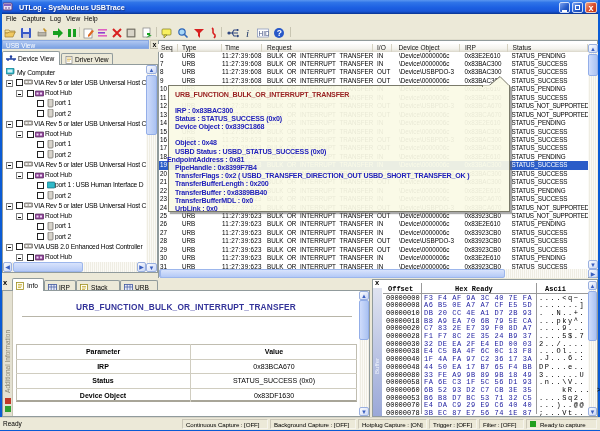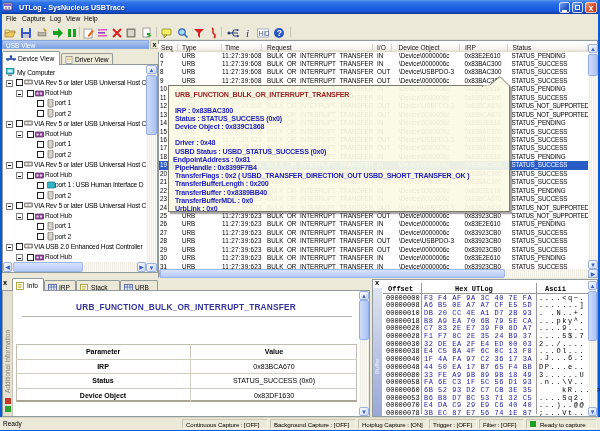--- a/index.html
+++ b/index.html
@@ -557,23 +557,23 @@
 <div class="abs sbthumbh" style="left:160px;top:269px;width:345px;height:9px"></div>
 <div class="abs tip"></div>
 <svg class="abs" style="left:482px;top:76px;z-index:11" width="30" height="11">
     <path d="M0 10.5 L28 10.5 L18 0.5 L6 10.5" fill="rgba(250,250,230,0.97)" stroke="#7a7a6a" stroke-width="1" stroke-linejoin="round"></path>
     <path d="M1 10.4 L27 10.4" stroke="rgba(250,250,230,1)" stroke-width="2"></path>
   </svg>
 <div class="tipline tiptitle" style="left:175px;top:90.5px;z-index:12">URB_FUNCTION_BULK_OR_INTERRUPT_TRANSFER</div>
 <div class="tipline" style="left:175px;top:106.7px;z-index:12">IRP : 0x83BAC300</div>
 <div class="tipline" style="left:175px;top:114.9px;z-index:12">Status : STATUS_SUCCESS (0x0)</div>
 <div class="tipline" style="left:175px;top:123.10000000000001px;z-index:12">Device Object : 0x839C1868</div>
-<div class="tipline" style="left:175px;top:139.3px;z-index:12">Driver : 0x48</div>
+<div class="tipline" style="left:175px;top:139.3px;z-index:12">Object : 0x48</div>
 <div class="tipline" style="left:175px;top:147.5px;z-index:12">USBD Status : USBD_STATUS_SUCCESS (0x0)</div>
-<div class="tipline" style="left:173px;top:155.7px;z-index:12">EndpointAddress : 0x81</div>
+<div class="tipline" style="left:167px;top:155.7px;z-index:12">EndpointAddress : 0x81</div>
 <div class="tipline" style="left:175px;top:163.89999999999998px;z-index:12">PipeHandle : 0x8399F7B4</div>
 <div class="tipline" style="left:175px;top:172.09999999999997px;z-index:12">TransferFlags : 0x2 ( USBD_TRANSFER_DIRECTION_OUT USBD_SHORT_TRANSFER_OK )</div>
 <div class="tipline" style="left:175px;top:180.29999999999995px;z-index:12">TransferBufferLength : 0x200</div>
 <div class="tipline" style="left:175px;top:188.49999999999994px;z-index:12">TransferBuffer : 0x8389BB40</div>
 <div class="tipline" style="left:175px;top:196.69999999999993px;z-index:12">TransferBufferMDL : 0x0</div>
 <div class="tipline" style="left:175px;top:204.89999999999992px;z-index:12">UrbLink : 0x0</div>
 <div class="abs" style="left:2px;top:278px;width:368px;height:13px"></div>
 <div class="abs" style="left:1px;top:279px;width:8px;height:8px;font-size:7.5px;font-weight:bold;line-height:8px;text-align:center">x</div>
 <div class="abs tab sel" style="left:12px;top:278px;width:32px;height:13px">
     <svg style="position:absolute;left:3px;top:2.5px" width="8" height="8">
@@ -625,21 +625,21 @@
 <div class="abs" style="left:191px;top:391.5px;width:166px;text-align:center;font-size:7px;font-weight:normal">0x83DF1630</div>
 <div class="abs sb sbtrack" style="left:359px;top:291px;width:10px;height:125px"></div>
 <div class="abs sbbtn" style="left:359px;top:291px;width:10px;height:9px;font-size:6px;line-height:8px">▲</div>
 <div class="abs sbbtn" style="left:359px;top:407px;width:10px;height:9px;font-size:6px;line-height:8px">▼</div>
 <div class="abs sbthumb" style="left:359px;top:300px;width:10px;height:40px"></div>
 <div class="abs hexpanel"></div>
 <div class="abs" style="left:373px;top:279px;width:8px;height:8px;font-size:7.5px;font-weight:bold;line-height:8px;text-align:center">x</div>
 <div class="abs buffer-strip"></div>
 <div class="vtext" style="left:374px;top:358px;color:#eef2fc;font-size:6px">Buffer</div>
 <div class="abs hex" style="left:388px;top:285px;font-weight:bold">Offset</div>
-<div class="abs hex" style="left:455px;top:285px;font-weight:bold">Hex UTLog</div>
+<div class="abs hex" style="left:455px;top:285px;font-weight:bold">Hex Ready</div>
 <div class="abs hex" style="left:545px;top:285px;font-weight:bold">Ascii</div>
 <div class="abs" style="left:421px;top:283px;width:1px;height:131px;background:#999"></div>
 <div class="abs" style="left:536px;top:283px;width:1px;height:131px;background:#999"></div>
 <div class="abs" style="left:383px;top:293px;width:205px;height:1px;background:#999"></div>
 <div class="abs hex" style="left:386px;top:293.8px;color:#000">00000000</div>
 <div class="abs hex" style="left:424px;top:293.8px;color:#2020a0;letter-spacing:0.5px">F3 F4 AF 9A 3C 40 7E FA</div>
 <div class="abs hex" style="left:539px;top:293.8px;color:#000;letter-spacing:1.6px">....&lt;q~.</div>
 <div class="abs hex" style="left:386px;top:301.47px;color:#000">00000008</div>
 <div class="abs hex" style="left:424px;top:301.47px;color:#2020a0;letter-spacing:0.5px">A6 B5 0E A7 A7 CF E5 5D</div>
 <div class="abs hex" style="left:539px;top:301.47px;color:#000;letter-spacing:1.6px">.......]</div>

